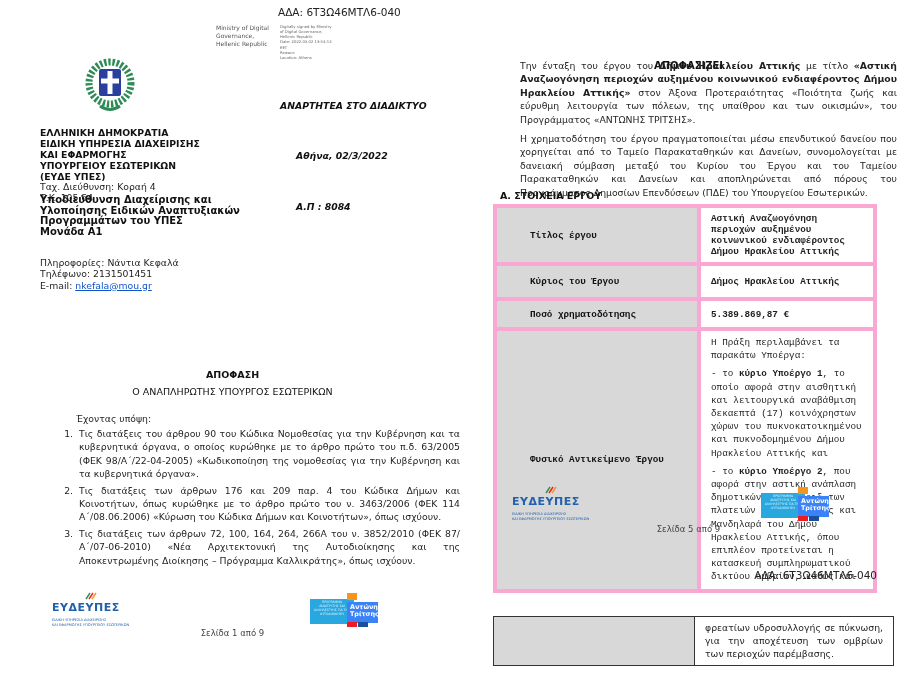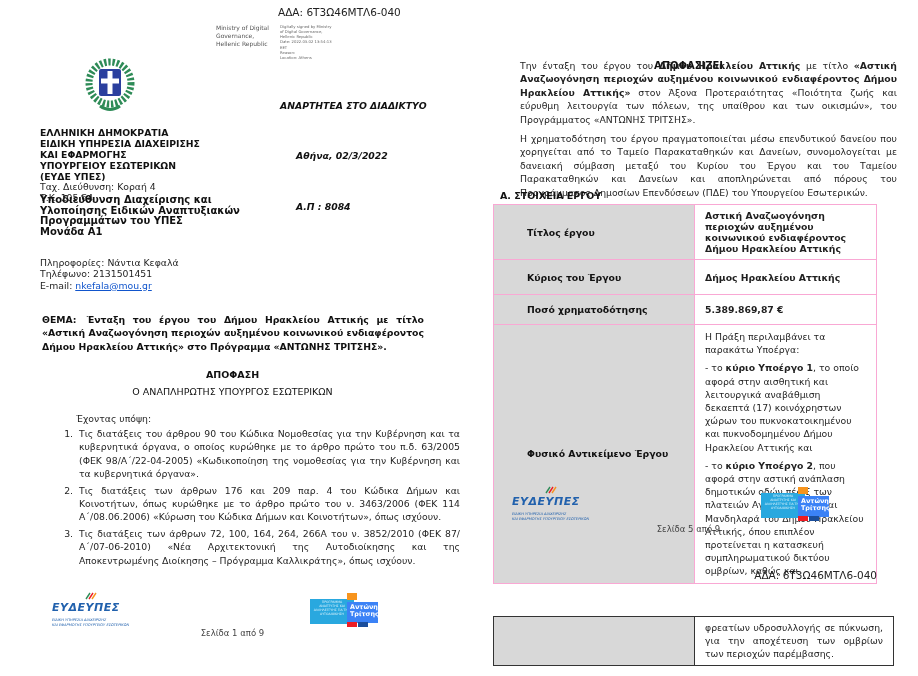--- a/index.html
+++ b/index.html
@@ -30,21 +30,21 @@
   .dec-sub{position:absolute;left:0;top:386px;width:385px;text-align:center;font-weight:normal;font-size:9.5px;color:#111;}
   .having{position:absolute;left:36px;top:413px;font-size:9.3px;}
   .legal-list{position:absolute;left:0;top:427px;width:384px;margin:0;padding:0 0 0 36px;
               font-size:9.3px;line-height:13.4px;text-align:justify;}
   .legal-list li{margin-bottom:3px;padding-left:3px;}
   .pagenum{position:absolute;width:100%;text-align:center;font-size:8.5px;color:#444;}
   .pagenum-left{top:628px;}
   .pagenum-right{top:524px;}
 
   
-  .eyde-logo{position:absolute;width:120px;font-style:italic;}
+  .eyde-logo{position:absolute;width:120px;}
   .eyde-left1{left:12px;top:596px;}
   .eyde-right1{left:12px;top:490px;}
   .eyde-name{font-weight:bold;font-size:11px;color:#2161ad;letter-spacing:0.5px;}
   .eyde-mark{position:absolute;left:33px;top:-4px;}
   .eyde-sub{margin-top:3px;font-size:3.6px;line-height:1.3;color:#2161ad;width:78px;white-space:pre-line;}
   .tritsis-logo{position:absolute;width:68px;height:36px;}
   .tri-left1{left:270px;top:594px;}
   .tri-right1{left:261px;top:488px;}
   .tri-blue{position:absolute;left:0;top:5px;width:40px;height:21px;background:#29a8df;
             color:#d8f1fb;font-size:3.2px;line-height:1.2;padding:2px 2px;overflow:hidden;text-align:center;}
@@ -56,21 +56,21 @@
 
   
   .r-title{position:absolute;left:0;top:20px;width:377px;text-align:center;font-weight:bold;font-size:10px;color:#111;margin-top:40px;}
   .r-par{position:absolute;left:8px;width:377px;font-size:9.3px;line-height:13.4px;text-align:justify;margin:12px;}
   .r-p1{top:47px;}
   .r-p2{top:120px;}
   .r-section{position:absolute;left:0;top:190px;font-weight:bold;font-size:9.5px;color:#111;}
   .b{font-weight:bold;}
   .project-table{position:absolute;left:-7px;top:204px;border-collapse:collapse;table-layout:fixed;width:384px;
                  font-size:9.3px;}
-  .project-table td{border:1px solid #f9a8d4;vertical-align:middle;}
+  .project-table td{border:4px solid #f9a8d4;vertical-align:middle;font-family:Liberation Mono, monospace;}
   td.cell-label{width:166px;background:#d8d8d8;font-weight:bold;padding-left:33px;color:#111;}
   td.cell-value{padding:5px 10px;text-align:left;}
   .row-1{height:43px;} .row-2{height:35px;} .row-3{height:30px;} .row-4{height:160px;}
   .cell-rich{text-align:justify;line-height:13.2px;}
   .cell-rich p{margin:0 0 5px 0;}
   .cell-rich p:last-child{margin-bottom:0;}
   .ada-bottom{position:absolute;right:0;top:569px;font-size:10.5px;color:#222;white-space:nowrap;}
   .cont-table{position:absolute;left:-7px;top:616px;border-collapse:collapse;table-layout:fixed;width:401px;font-size:9.3px;}
   .cont-table td{border:1px solid #333;}
   .cont-table td.cell-label{height:42px;}
@@ -134,23 +134,20 @@
   </div>
 
   <div class="contact">
     <div>Πληροφορίες: Νάντια Κεφαλά</div>
     <div>Τηλέφωνο: 2131501451</div>
     <div>
       <span>E-mail: </span><a class="email-link">nkefala@mou.gr</a>
     </div>
   </div>
 
-  <div class="thema">
-    <span class="thema-label">ΘΕΜΑ:</span><span>Ένταξη του έργου του Δήμου Ηρακλείου Αττικής με τίτλο «Αστική Αναζωογόνηση περιοχών αυξημένου κοινωνικού ενδιαφέροντος Δήμου Ηρακλείου Αττικής» στο Πρόγραμμα «ΑΝΤΩΝΗΣ ΤΡΙΤΣΗΣ».</span>
-  </div>
 
   <div class="dec-title">ΑΠΟΦΑΣΗ</div>
   <div class="dec-sub">Ο ΑΝΑΠΛΗΡΩΤΗΣ ΥΠΟΥΡΓΟΣ ΕΣΩΤΕΡΙΚΩΝ</div>
 
   <div class="having">Έχοντας υπόψη:</div>
 
   <ol class="legal-list">
     <li>Τις διατάξεις του άρθρου 90 του Κώδικα Νομοθεσίας για την Κυβέρνηση και τα κυβερνητικά όργανα, ο οποίος κυρώθηκε με το άρθρο πρώτο του π.δ. 63/2005 (ΦΕΚ 98/Α΄/22-04-2005) «Κωδικοποίηση της νομοθεσίας για την Κυβέρνηση και τα κυβερνητικά όργανα».</li>
     <li>Τις διατάξεις των άρθρων 176 και 209 παρ. 4 του Κώδικα Δήμων και Κοινοτήτων, όπως κυρώθηκε με το άρθρο πρώτο του ν. 3463/2006 (ΦΕΚ 114 Α΄/08.06.2006) «Κύρωση του Κώδικα Δήμων και Κοινοτήτων», όπως ισχύουν.</li>
     <li>Τις διατάξεις των άρθρων 72, 100, 164, 264, 266Α του ν. 3852/2010 (ΦΕΚ 87/Α΄/07-06-2010) «Νέα Αρχιτεκτονική της Αυτοδιοίκησης και της Αποκεντρωμένης Διοίκησης – Πρόγραμμα Καλλικράτης», όπως ισχύουν.</li>

